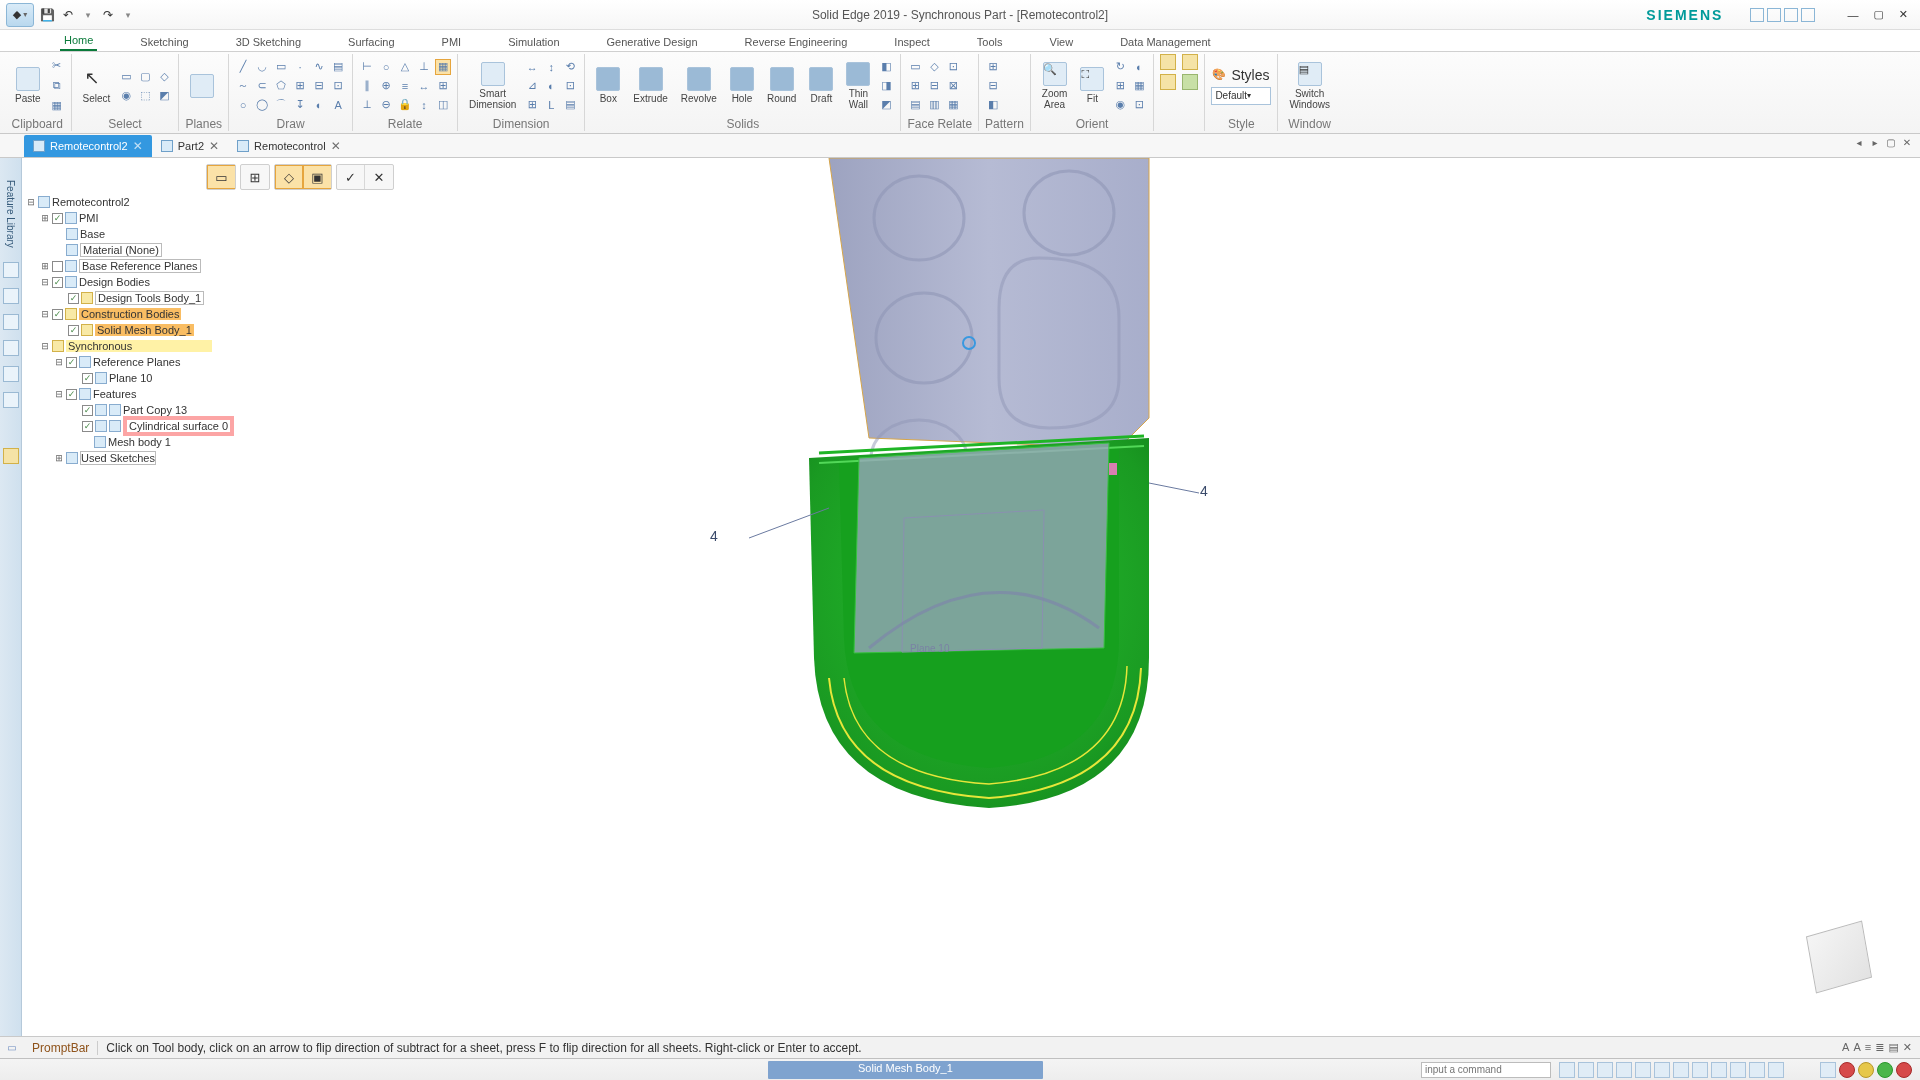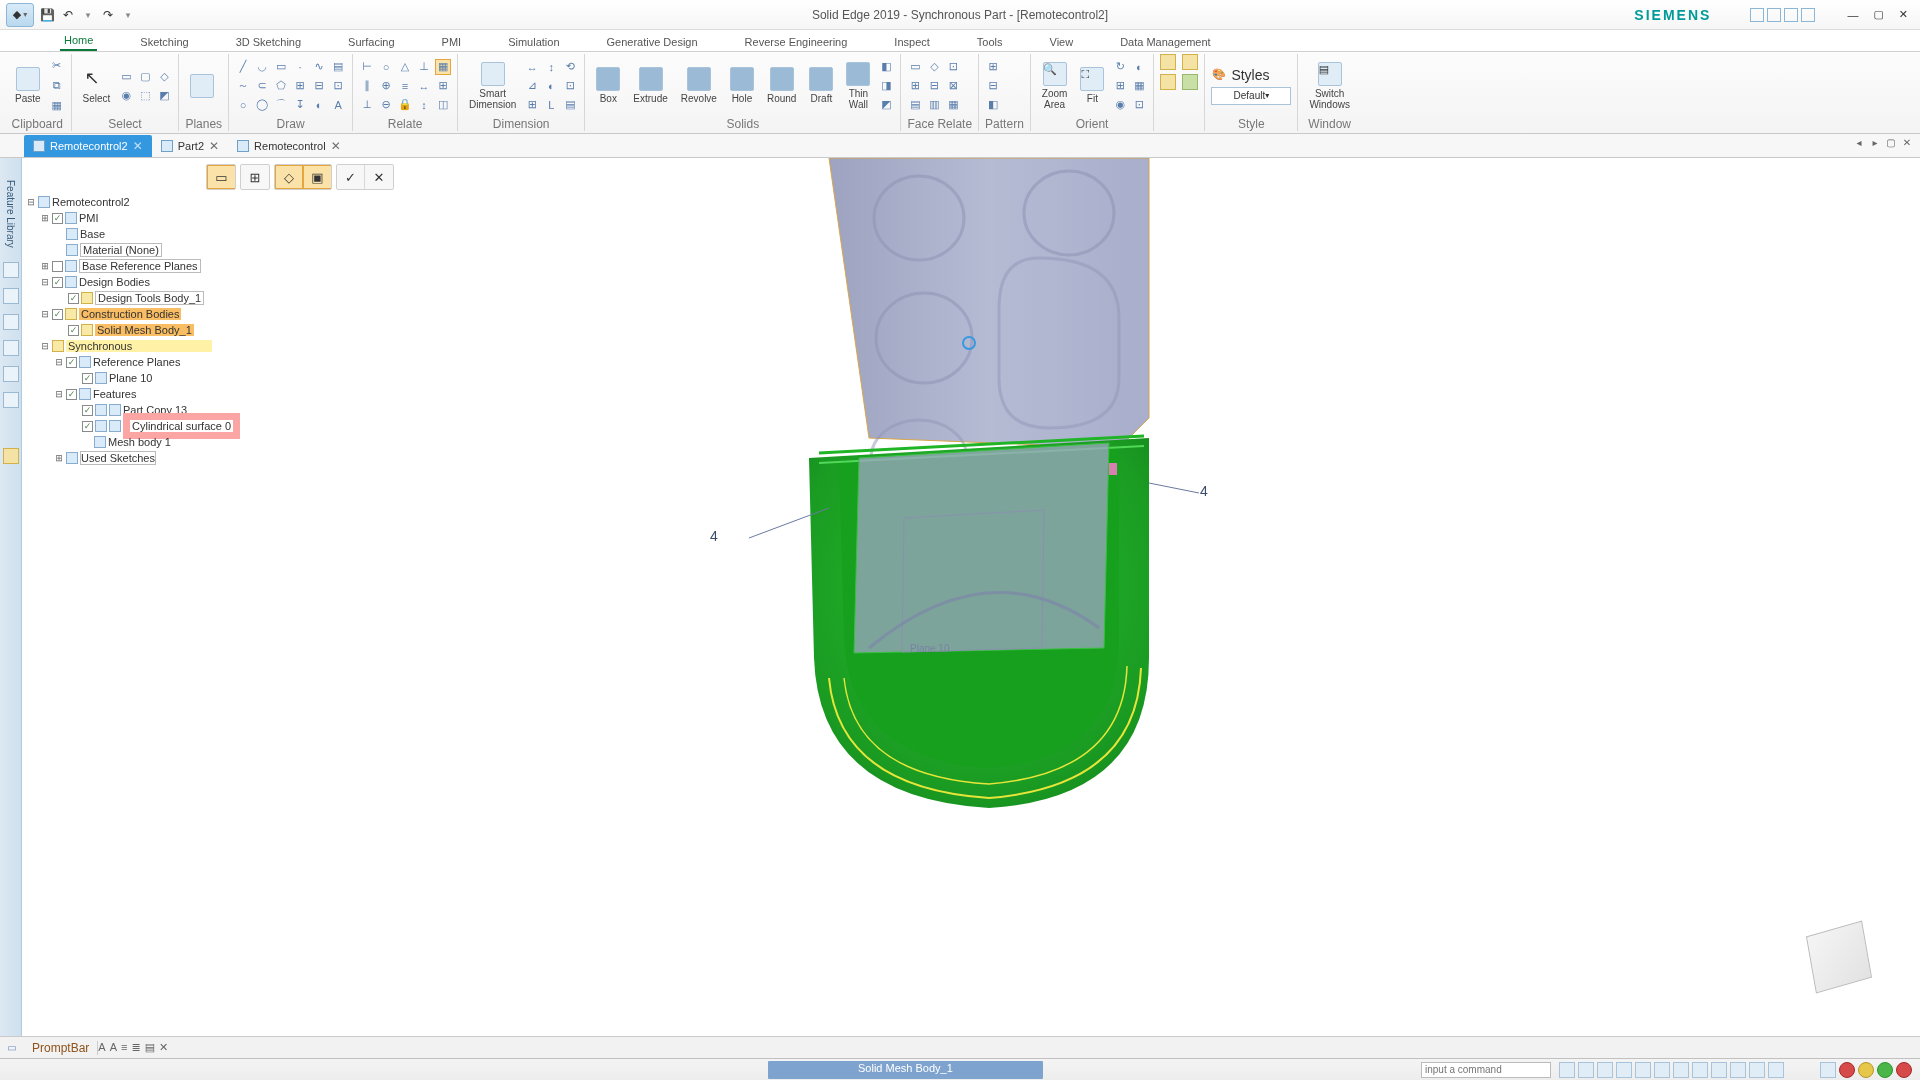--- a/index.html
+++ b/index.html
@@ -4,38 +4,38 @@
 <style>
 html,body{margin:0;padding:0;width:1920px;height:1080px;font-family:"Segoe UI",Tahoma,Arial,sans-serif;font-size:11px;color:#333;background:#fff;overflow:hidden}
 *{box-sizing:border-box}
 .title-bar{height:30px;background:linear-gradient(#fff,#f6f6f6);display:flex;align-items:center;border-bottom:1px solid #ddd;position:relative}
 .app-btn{width:28px;height:24px;margin:2px 6px;background:linear-gradient(#d9ebf8,#b9d8ee);border:1px solid #8bb6d6;border-radius:3px;display:flex;align-items:center;justify-content:center}
 .tiny-chev{font-size:8px;color:#666;margin-left:2px}
 .qat{display:flex;align-items:center;gap:4px}
 .qat-ico{width:16px;height:16px;display:flex;align-items:center;justify-content:center;font-size:12px}
 .title-text{position:absolute;left:50%;transform:translateX(-50%);color:#555;font-size:12px}
 .win-btns{margin-left:auto;display:flex;gap:3px;margin-right:6px;align-items:center}
-.siemens{color:#009a9a;font-weight:700;letter-spacing:2px;font-size:14px;margin-right:36px}
+.siemens{color:#009a9a;font-weight:700;letter-spacing:2px;font-size:14px;margin-right:24px}
 .fg{width:14px;height:14px;border:1px solid #8bb6d6}
 .ribbon-tabs{height:22px;display:flex;align-items:flex-end;padding-left:60px;gap:39px;border-bottom:1px solid #d0d0d0}
 .rtab{font-size:11px;color:#555;padding:3px 4px;cursor:pointer}
 .rtab.active{color:#0a7a3a;border-bottom:2px solid #0a7a3a}
 .ribbon{height:82px;background:linear-gradient(#fcfcfc,#f4f4f4);border-bottom:1px solid #c9c9c9;display:flex;padding:2px 4px}
 .rgroup{border-right:1px solid #d7d7d7;padding:0 6px;display:flex;flex-direction:column;height:100%}
 .rgroup-body{flex:1;display:flex;align-items:center;gap:3px}
 .rgroup-label{font-size:12px;color:#777;text-align:center;height:14px;line-height:14px}
 .bigbtn{display:flex;flex-direction:column;align-items:center;justify-content:center;height:62px;padding:0 4px;border:1px solid transparent;gap:2px}
 .ico24{width:24px;height:24px;background:#e0ecf6;border:1px solid #a9c3db;border-radius:2px}
 .ico16{width:16px;height:16px;display:inline-flex;align-items:center;justify-content:center;font-size:11px;color:#5a7eac}
 .grid3{display:grid;grid-template-columns:repeat(3,16px);grid-auto-rows:16px;gap:3px}
 .grid4{display:grid;grid-template-columns:repeat(4,16px);grid-auto-rows:16px;gap:3px}
 .cell{width:16px;height:16px;border:1px solid transparent;display:flex;align-items:center;justify-content:center;font-size:11px;color:#5a7eac}
 .cell.act{background:#fbe2a8;border:1px solid #e6a53d}
 .btn-label{font-size:10px;color:#444;line-height:11px;text-align:center;white-space:nowrap}
-.style-sel{width:80px;height:18px;border:1px solid #a9c3db;background:#fff;font-size:10px;padding:0 3px;display:flex;align-items:center;justify-content:center}
+.style-sel{width:60px;height:18px;border:1px solid #a9c3db;background:#fff;font-size:10px;padding:0 3px;display:flex;align-items:center;justify-content:flex-start}
 .doc-tabs{height:24px;background:#f7f7f7;display:flex;align-items:center;border-bottom:1px solid #c9c9c9;padding-left:24px}
 .dtab{display:flex;align-items:center;gap:5px;padding:3px 8px;border:1px solid transparent;font-size:11px}
 .dtab.active{background:#3398e0;color:#fff;border-radius:2px 2px 0 0}
 .dtab-close{font-size:12px;color:inherit;opacity:.7}
 .dtab .pico{width:12px;height:12px;background:#d9ebf8;border:1px solid #6fa0c9}
 .main-area{position:relative;height:888px;background:#fff}
 .left-rail{position:absolute;left:0;top:0;width:22px;height:100%;background:linear-gradient(90deg,#dce8f2,#cfe0ee);border-right:1px solid #b5c9da;display:flex;flex-direction:column;align-items:center;gap:10px;padding-top:18px}
 .rail-ico{width:16px;height:16px;background:#eaf3fa;border:1px solid #9ab9d3}
 .vtext{writing-mode:vertical-rl;font-size:10px;color:#355a7a;margin:4px 0}
 .tool-row{position:absolute;left:112px;top:6px;display:flex;gap:4px;align-items:center}
@@ -490,21 +490,21 @@
     <div class="trow" style="padding-left:56px">
         <span class="chk">✓</span>
         <span class="nico"></span>
         <span class="nico"></span>
         <span class="bold">Part Copy 13</span>
       </div>
     <div class="trow" style="padding-left:56px">
         <span class="chk">✓</span>
         <span class="nico"></span>
         <span class="nico"></span>
-        <span class="bold" style="border:7px solid #fca5a5;padding:0 2px">Cylindrical surface 0</span>
+        <span class="bold" style="border:4px solid #fca5a5;padding:0 2px">Cylindrical surface 0</span>
       </div>
     <div class="trow" style="padding-left:56px">
         <span class="exp">&nbsp;</span>
         <span class="nico"></span>
         <span class="bold">Mesh body 1</span>
       </div>
     <div class="trow" style="padding-left:28px">
         <span class="exp">⊞</span>
         <span class="nico"></span>
         <span class="bold" style="border:1px solid #bbb;padding:0 0">Used Sketches</span>
@@ -559,20 +559,21 @@
     <div class="annot" style="left:570px;top:485px;font-size:10px;color:#7a82a4">Plane 10</div>
     <div class="view-cube"></div>
   </div>
 </div>
 
 <div class="prompt-bar">
   <div style="width:24px;display:flex;align-items:center;justify-content:center">
       <span style="font-size:10px;color:#6a8abf">▭</span>
     </div>
   <span class="prompt-label">PromptBar</span>
+  <span class="prompt-text">Click on Tool body, click on an arrow to flip direction of subtract for a sheet, press F to flip direction for all sheets.  Right-click or Enter to accept.</span>
   <div class="prompt-icons">
     <span>A</span>
     <span>A</span>
     <span>≡</span>
     <span>≣</span>
     <span>▤</span>
     <span>✕</span>
   </div>
 </div>
 

